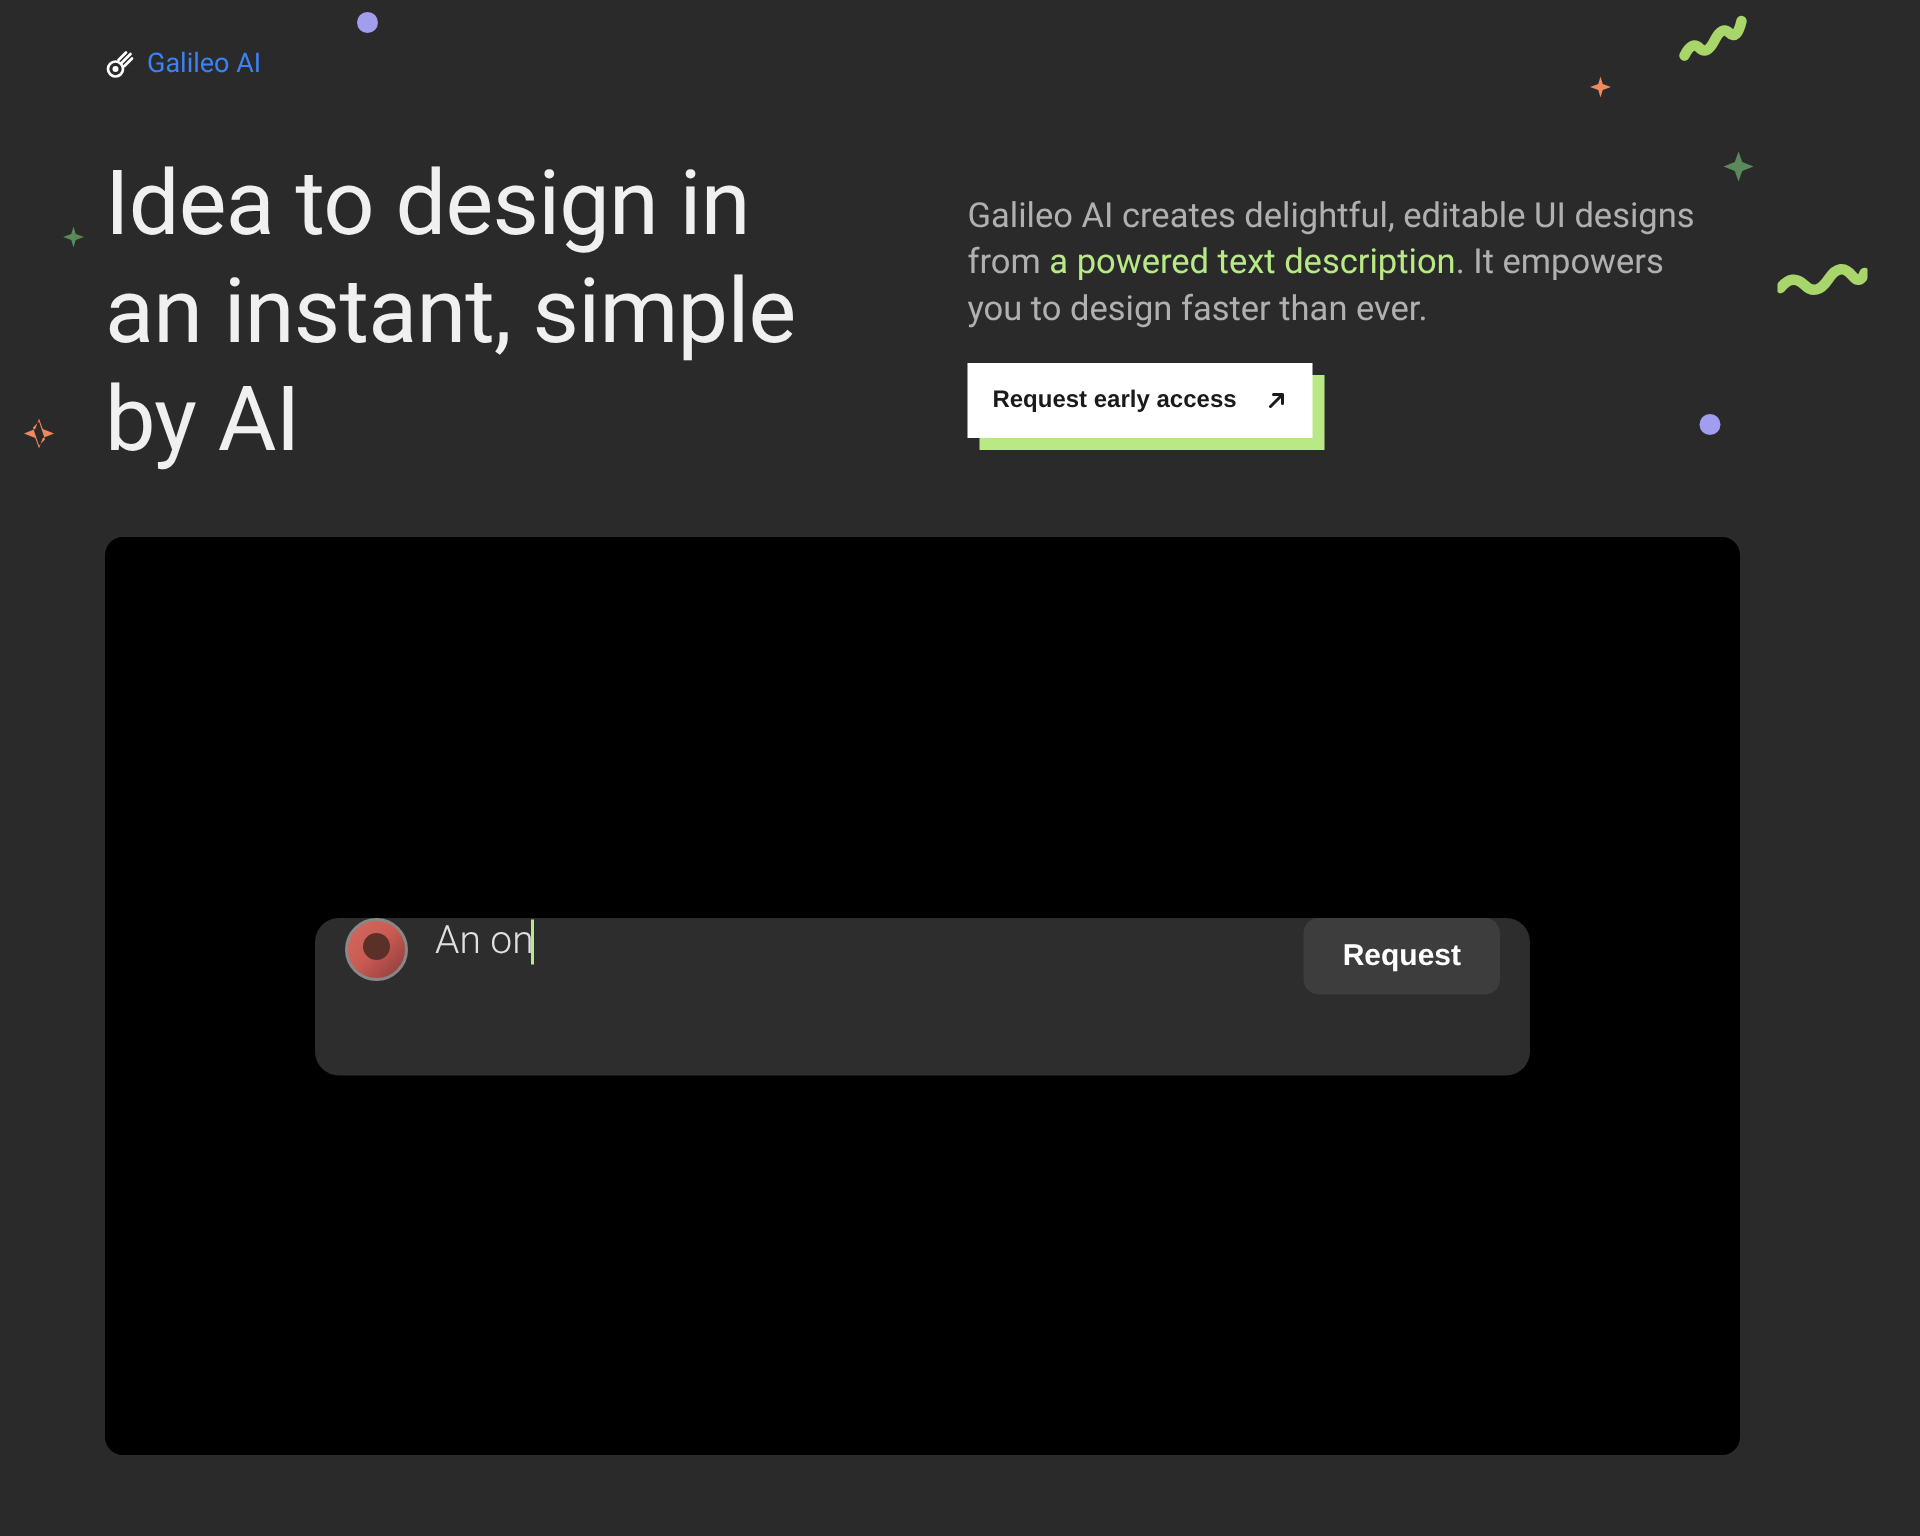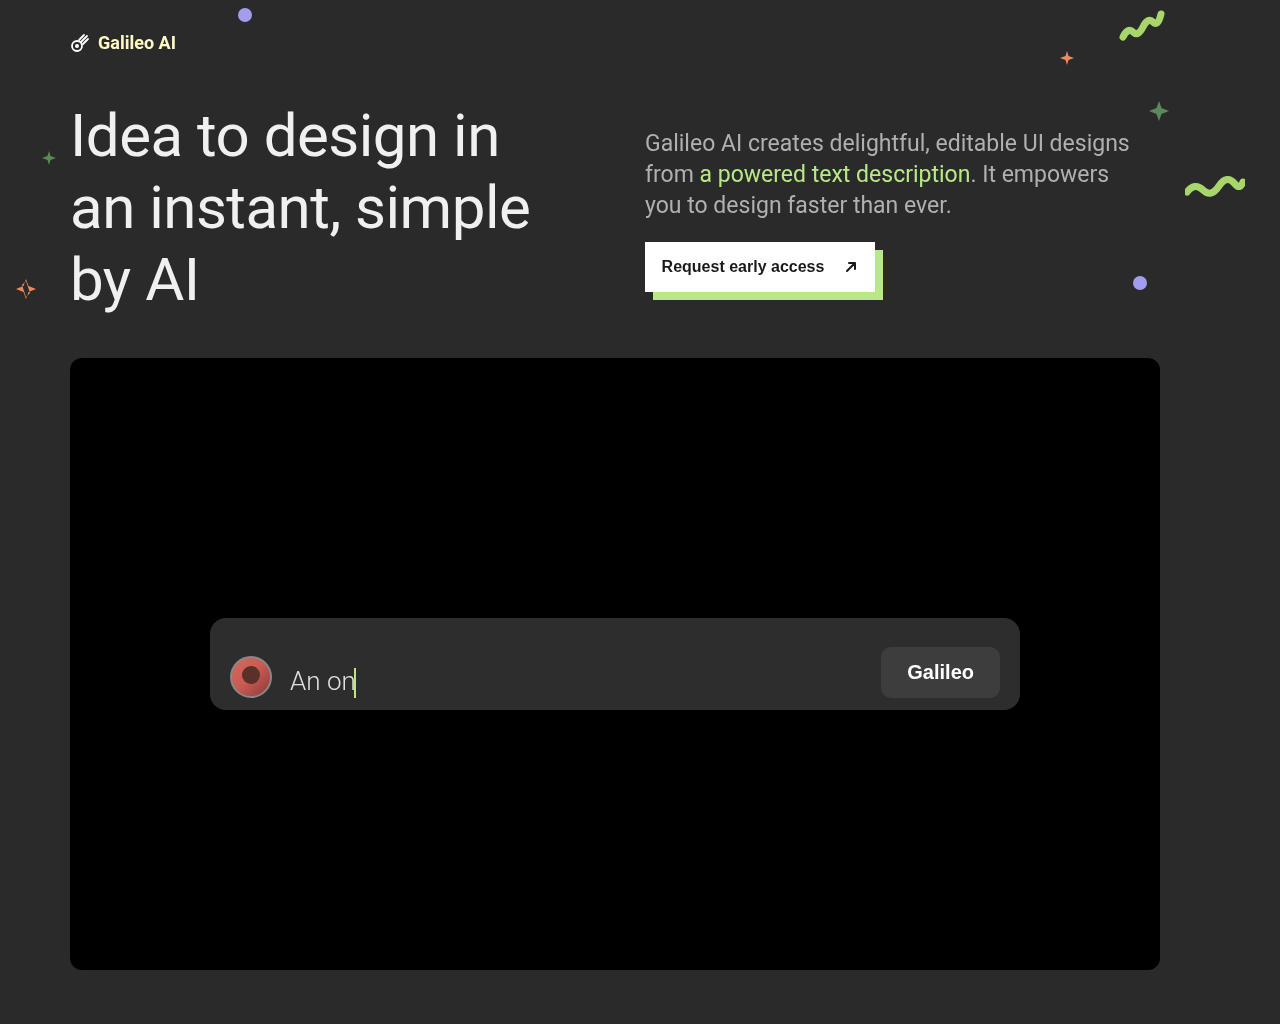--- a/index.html
+++ b/index.html
@@ -82,22 +82,22 @@
       gap: 8px;
     }
 
     .logo-icon {
       display: flex;
       align-items: center;
     }
 
     .logo-text {
       font-size: 18px;
-      font-weight: 700;
-      color: #fef9c3;
+      font-weight: 400;
+      color: #3b82f6;
     }
 
     
     .hero-title {
       position: absolute;
       top: 100px;
       left: 70px;
       font-size: 60px;
       font-weight: 400;
       line-height: 1.2;
@@ -165,26 +165,26 @@
       height: 612px;
       background: #000000;
       border-radius: 12px;
       display: flex;
       align-items: center;
       justify-content: center;
     }
 
     .prompt-bar {
       width: 810px;
-      height: 92px;
+      height: 105px;
       background: #2d2d2d;
       border-radius: 16px;
       display: flex;
-      align-items: flex-end;
-      padding: 12px 20px;
+      align-items: flex-start;
+      padding: 0 20px;
       gap: 18px;
     }
 
     .avatar {
       width: 42px;
       height: 42px;
       border-radius: 50%;
       background: linear-gradient(135deg, #d4695f 0%, #c85a52 50%, #8b3a3a 100%);
       border: 2px solid #888;
       flex-shrink: 0;
@@ -304,15 +304,15 @@
     </span>
   </button>
 </div>
 
 <div class="demo-container">
   <div class="prompt-bar">
     <div class="avatar"></div>
     <div class="prompt-text">
       <span>An on</span><span class="cursor"></span>
     </div>
-    <button class="generate-btn">Galileo</button>
+    <button class="generate-btn">Request</button>
   </div>
 </div>
 
 </body></html>

